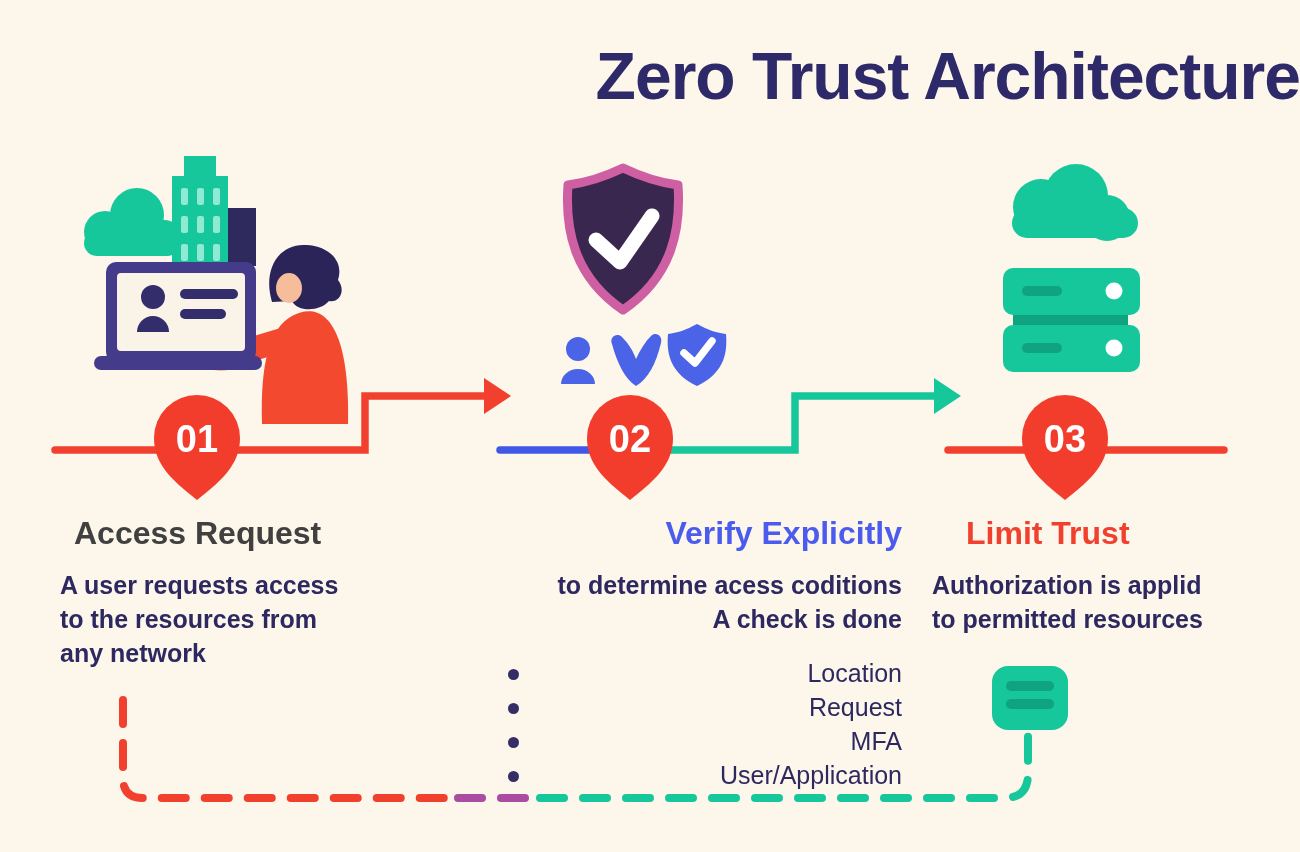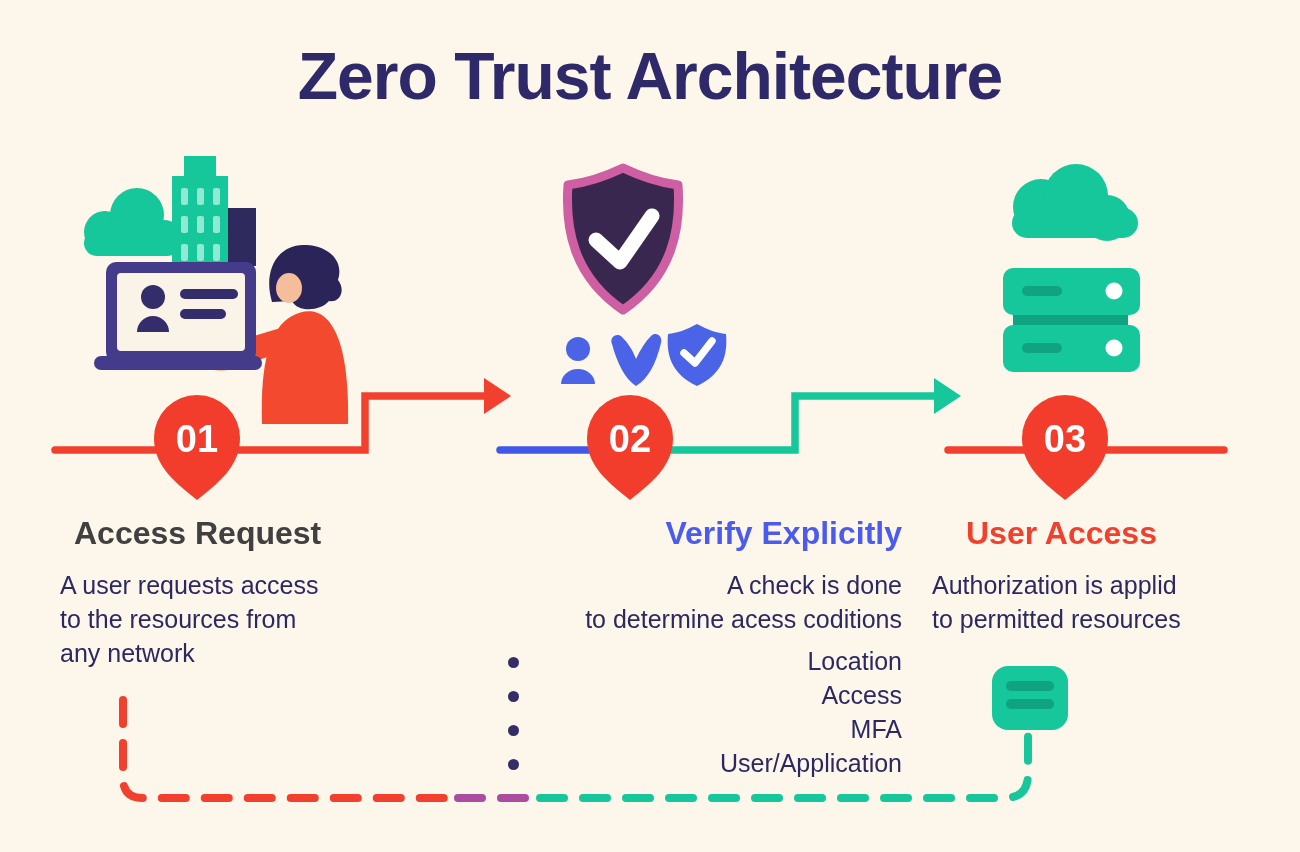--- a/index.html
+++ b/index.html
@@ -3,35 +3,35 @@
 <meta charset="utf-8">
 <style>
   html,body{margin:0;padding:0;}
   body{font-family:"Liberation Sans",sans-serif;background:#e8e4da;}
   .canvas{
     position:relative;width:1300px;height:852px;overflow:hidden;
     background:#FCF6EB;
   }
   .title{
     position:absolute;left:0;top:38px;width:1300px;margin:0;
-    text-align:center;font-size:66px;font-weight:800;letter-spacing:-1px;
+    text-align:right;font-size:66px;font-weight:800;letter-spacing:-1px;
     color:#2E2968;
   }
   .diagram-layer{position:absolute;left:0;top:0;width:1300px;height:852px;}
   .pin-num{font-family:"Liberation Sans",sans-serif;font-size:38px;font-weight:bold;fill:#fff;}
   .col{position:absolute;color:#2D2960;}
   .col h2{margin:0;font-size:32px;font-weight:800;line-height:38px;}
-  .col .desc{margin-top:16px;font-size:25px;line-height:34px;font-weight:400;}
+  .col .desc{margin-top:16px;font-size:25px;line-height:34px;font-weight:700;}
   .col-1{left:60px;top:514px;width:320px;}
   .col-1 h2{color:#404040;margin-left:14px;}
   .col-2{left:502px;top:514px;width:400px;text-align:right;}
   .col-2 h2{color:#4A5BEE;margin-left:10px;}
   .col-3{left:932px;top:514px;width:320px;}
   .col-3 h2{color:#F2402E;margin-left:34px;}
-  ul.bullets{list-style:none;margin:8px 0 0 0;padding:0;}
+  ul.bullets{list-style:none;margin:20px 0 0 0;padding:0;}
   ul.bullets li{
     position:relative;padding-left:34px;font-size:25px;line-height:34px;
     font-weight:500;color:#2D2960;
   }
   ul.bullets li::before{
     content:"";position:absolute;left:6px;top:13px;width:11px;height:11px;
     border-radius:50%;background:#352E66;
   }
 </style>
 </head>
@@ -159,32 +159,32 @@
     <div class="desc">
       <div>A user requests access</div>
       <div>to the resources from</div>
       <div>any network</div>
     </div>
   </div>
 
   <div class="col col-2">
     <h2>Verify Explicitly</h2>
     <div class="desc">
+      <div>to determine acess coditions</div>
       <div>A check is done</div>
-      <div>to determine acess coditions</div>
     </div>
     <ul class="bullets">
       <li>Location</li>
-      <li>Access</li>
+      <li>Request</li>
       <li>MFA</li>
       <li>User/Application</li>
     </ul>
   </div>
 
   <div class="col col-3">
-    <h2>User Access</h2>
+    <h2>Limit Trust</h2>
     <div class="desc">
       <div>Authorization is applid</div>
       <div>to permitted resources</div>
     </div>
   </div>
 
 </div>
 
 </body></html>

